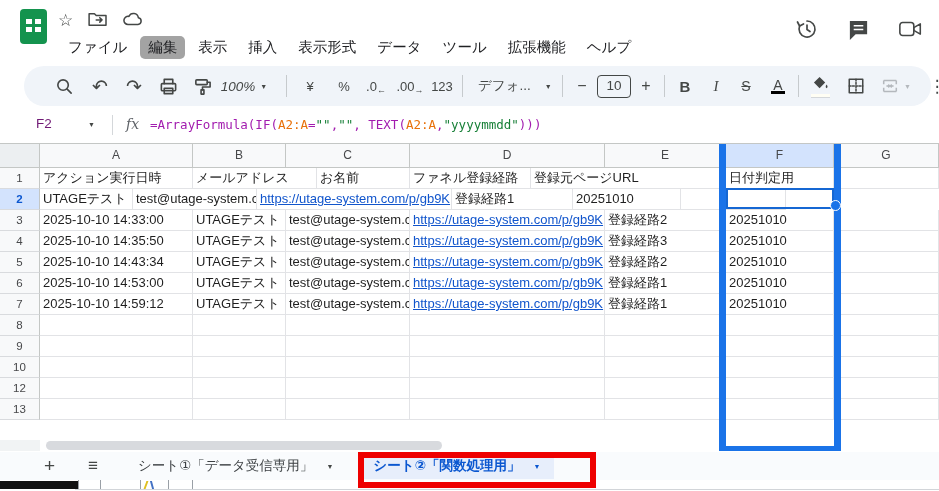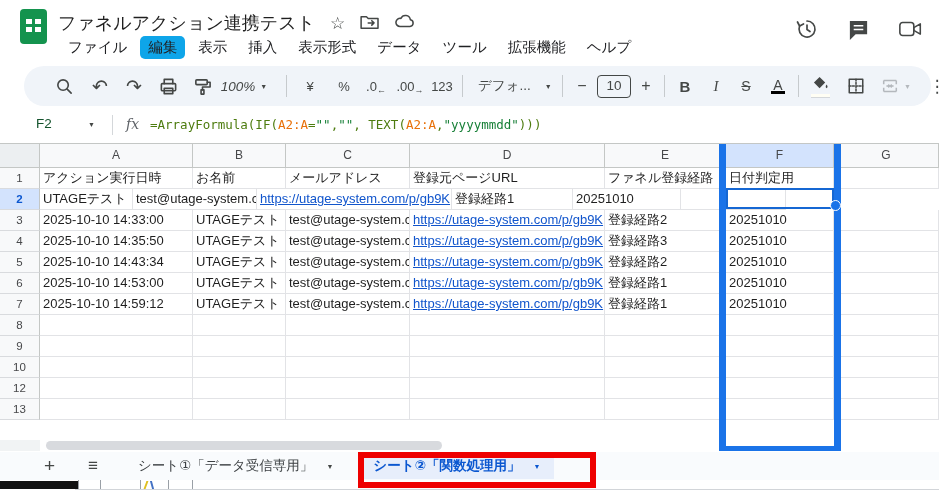--- a/index.html
+++ b/index.html
@@ -10,48 +10,48 @@
   .logo{left:20px;top:9px;width:27px;height:35px;background:#14934e;border-radius:4px;}
   .logo .grid{position:absolute;left:6px;top:10px;width:15px;height:13px;
       background:linear-gradient(#fff,#fff);}
   .logo .grid:before{content:"";position:absolute;left:0;top:5px;width:15px;height:3px;background:#14934e;}
   .logo .grid:after{content:"";position:absolute;left:6px;top:0;width:3px;height:13px;background:#14934e;}
   .titlerow{left:58px;top:11px;display:flex;align-items:center;gap:15px;}
   .doctitle{font-size:18px;color:#1f1f1f;white-space:nowrap;}
   .ticon{font-size:17px;color:#444746;line-height:1;}
   .menubar{left:60px;top:36px;display:flex;gap:5px;}
   .menu-item{font-size:14.5px;color:#202124;padding:2px 8px;border-radius:5px;white-space:nowrap;cursor:pointer;}
-  .menu-item.active{background:#0ea5e9;}
+  .menu-item.active{background:#a3a3a3;}
   .rticons{top:17px;display:flex;gap:28px;align-items:center;}
   svg.oicon{stroke:#444746;fill:none;stroke-width:1.7;stroke-linecap:round;stroke-linejoin:round;}
   
   .toolbar{left:24px;top:66px;width:907px;height:40px;background:#f0f4f9;border-radius:20px;}
   .tb{position:absolute;top:0;height:40px;display:flex;align-items:center;justify-content:center;
       color:#444746;font-size:14px;cursor:pointer;}
   .tdiv{position:absolute;top:9px;width:1px;height:22px;background:#c6cacd;}
   .caret{font-size:7px;color:#444746;margin-left:5px;}
   .arr{font-size:19px;font-family:"DejaVu Sans",sans-serif;}
   .fsizebox{border:1.5px solid #444746;border-radius:4px;width:32px;height:21px;line-height:20px;
       text-align:center;font-size:13.5px;}
   .bold{font-weight:bold;font-size:15px;}
   .ital{font-style:italic;font-family:"Liberation Serif",serif;font-size:15px;}
   .strike{text-decoration:line-through;font-size:14px;}
   .tcolA{font-size:14px;line-height:12px;border-bottom:3.5px solid #000;padding:0 2px;}
   .fillu{border-bottom:3.5px solid #fffef4;padding:0 1px;box-shadow:0 1px 0 #d4d7da;}
   .grayed{color:#b4b8bd;}
   .numfmt{font-size:13px;}
   
   .fbar{left:0;top:108px;width:939px;height:35px;border-bottom:1px solid #c7cacd;background:#fff;}
-  .namebox{position:absolute;left:36px;top:8px;font-size:13.5px;color:#14532d;}
+  .namebox{position:absolute;left:36px;top:8px;font-size:13.5px;color:#701a75;}
   .nbcaret{position:absolute;left:88px;top:13px;font-size:7px;color:#444746;}
   .fxdiv{position:absolute;left:112px;top:7px;width:1px;height:20px;background:#d4d7da;}
   .fx{position:absolute;left:126px;top:8px;font-family:"DejaVu Serif",serif;font-style:italic;
       font-size:14px;color:#5f6368;}
   .ftext{position:absolute;left:150px;top:9px;font-family:"DejaVu Sans Mono",monospace;font-size:12.5px;white-space:pre;}
-  .fp-k{color:#4d7c0f;} .fp-r{color:#e8710a;} .fp-s{color:#188038;}
+  .fp-k{color:#a21caf;} .fp-r{color:#e8710a;} .fp-s{color:#188038;}
   
   #grid{left:0;top:143px;width:939px;}
   #colheaders{display:flex;height:24px;border-top:1px solid #c4c7c5;}
   .colhead,.corner{box-sizing:border-box;border-right:1px solid #c4c7c5;border-bottom:1px solid #c4c7c5;
       background:#f8f9fa;font-size:12px;color:#47484a;text-align:center;line-height:22px;}
   .corner{width:40px;background:#eceff1;}
   .selcol{background:#d3e3fd !important;}
   .grow{display:flex;height:21px;}
   .rownum{width:40px;box-sizing:border-box;border-right:1px solid #c4c7c5;border-bottom:1px solid #d9dbde;
       background:#f8f9fa;font-size:11.5px;color:#47484a;text-align:center;line-height:20px;}
@@ -88,21 +88,20 @@
 </style>
 </head>
 <body>
 
 <div>
 
   <div class="abs logo">
       <div class="grid"></div>
     </div>
   <div class="abs titlerow">
-    <span class="doctitle">ファネルアクション連携テスト</span>
     <span class="ticon">☆</span>
     <span class="ticon">
       <svg class="oicon" width="20" height="16" viewBox="0 0 22 18">
           <path d="M1,3 h6 l2,2 h11 v11 h-19 z"></path>
           <path d="M9,10 h6 M13,7.5 L15.5,10 L13,12.5"></path>
         </svg>
     </span>
     <span class="ticon">
       <svg class="oicon" width="20" height="15" viewBox="0 0 22 16">
           <path d="M5.5,13.5 a4.5,4.5 0 1 1 1,-8.9 a5.5,5.5 0 0 1 10.4,1.4 a3.8,3.8 0 0 1 -0.4,7.5 z"></path>
@@ -238,24 +237,24 @@
         <div class="colhead" style="width: 124px;">C</div>
         <div class="colhead" style="width: 195px;">D</div>
         <div class="colhead" style="width: 121px;">E</div>
         <div class="colhead selcol" style="width: 108px;">F</div>
         <div class="colhead" style="width: 105px;">G</div>
       </div>
     <div id="gridrows">
         <div class="grow">
           <div class="rownum">1</div>
           <div class="gc" style="width: 153px;">アクション実行日時</div>
+          <div class="gc" style="width: 124px;">メールアドレス</div>
           <div class="gc" style="width: 93px;">お名前</div>
-          <div class="gc" style="width: 124px;">メールアドレス</div>
+          <div class="gc" style="width: 121px;">ファネル登録経路</div>
           <div class="gc" style="width: 195px;">登録元ページURL</div>
-          <div class="gc" style="width: 121px;">ファネル登録経路</div>
           <div class="gc" style="width: 108px;">日付判定用</div>
           <div class="gc" style="width: 105px;"></div>
         </div>
         <div class="grow">
           <div class="rownum selrow">2</div>
           <div class="gc" style="width: 93px;">UTAGEテスト</div>
           <div class="gc" style="width: 124px;">test@utage-system.c</div>
           <div class="gc" style="width: 195px;"><span class="cell-link">https://utage-system.com/p/gb9K</span></div>
           <div class="gc" style="width: 121px;">登録経路1</div>
           <div class="gc" style="width: 108px;">20251010</div>

